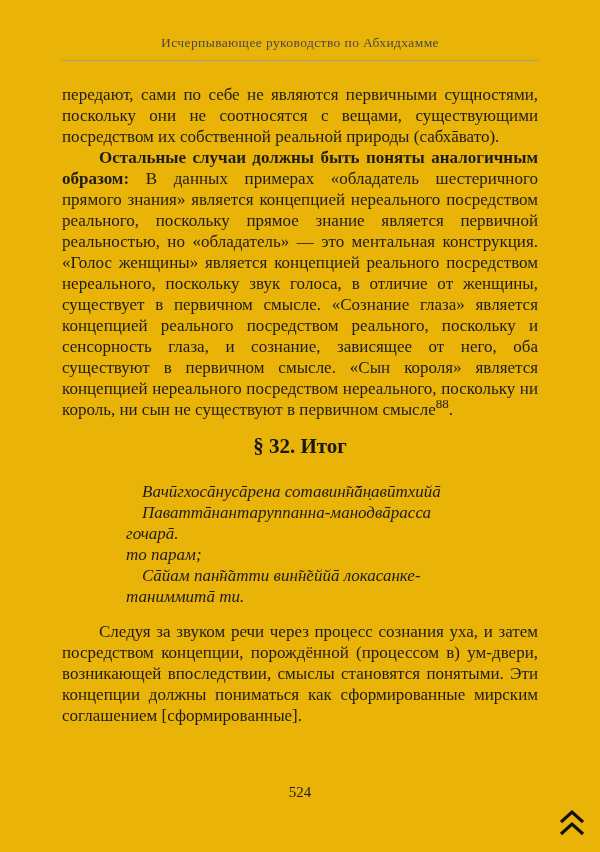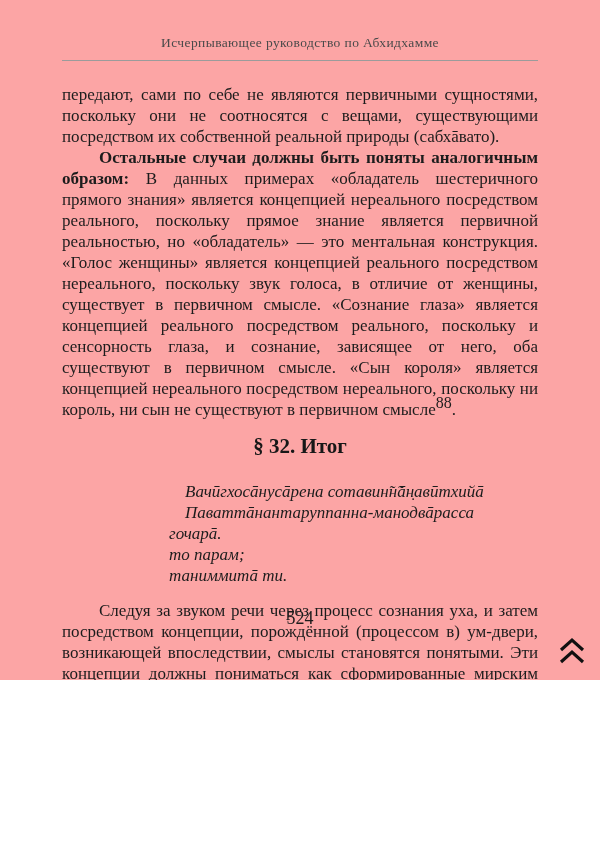--- a/index.html
+++ b/index.html
@@ -3,22 +3,22 @@
 <meta charset="utf-8">
 <style>
   html, body {
     margin: 0;
     padding: 0;
     background: #ffffff;
   }
   .page {
     position: relative;
     width: 600px;
-    height: 680px;
-    background: #fca5a5;
+    height: 852px;
+    background: #eab308;
     overflow: hidden;
     font-family: "Liberation Serif", "DejaVu Serif", serif;
     color: #1c1c1c;
   }
   .running-head {
     padding-top: 35px;
     text-align: center;
     font-size: 13.5px;
     letter-spacing: 0.4px;
     color: #4a4a4a;
@@ -38,46 +38,46 @@
   .content p {
     margin: 0;
     text-indent: 37px;
   }
   .content p.no-indent {
     text-indent: 0;
   }
   .lead-bold { font-weight: bold; }
   .italic { }
   sup.fnref {
-    font-size: 16px;
+    font-size: 13px;
     line-height: 0;
     vertical-align: super;
   }
   .section-heading {
     margin: 16px 0 24px 0;
     text-align: center;
     text-indent: 0;
     font-size: 21px;
     font-weight: bold;
     color: #171717;
   }
   .verse {
-    margin: 0 0 14px 107px;
+    margin: 0 0 14px 64px;
     font-style: italic;
     text-align: left;
   }
   .verse .vline { text-indent: 0; }
   .verse .vline.indent { text-indent: 16px; }
   .page-number {
     position: absolute;
     left: 0;
     right: 0;
     bottom: 51px;
     text-align: center;
-    font-size: 18px;
+    font-size: 15px;
     color: #1c1c1c;
   }
   .scroll-top {
     position: absolute;
     right: 13px;
     bottom: 15px;
     width: 30px;
     height: 28px;
     background: transparent;
     border: none;
@@ -100,20 +100,21 @@
 
     <p><span class="lead-bold">Остальные случаи должны быть поняты аналогичным образом:</span><span> В данных примерах «обладатель шестеричного прямого знания» является концепцией нереального посредством реального, поскольку прямое знание является первичной реальностью, но «обладатель» — это ментальная конструкция. «Голос женщины» является концепцией реального посредством нереального, поскольку звук голоса, в отличие от женщины, существует в первичном смысле. «Сознание глаза» является концепцией реального посредством реального, поскольку и сенсорность глаза, и сознание, зависящее от него, оба существуют в первичном смысле. «Сын короля» является концепцией нереального посредством нереального, поскольку ни король, ни сын не существуют в первичном смысле</span><sup class="fnref">88</sup><span>.</span></p>
 
     <h2 class="section-heading">§ 32. Итог</h2>
 
     <div class="verse">
       <div class="vline indent">Вачӣгхосāнусāрена сотавин̃н̃āн̣авӣтхийā</div>
       <div class="vline indent">Паваттāнантаруппанна-манодвāрасса</div>
       <div class="vline">гочарā.</div>
       <div class="vline">то парам;</div>
+      <div class="vline indent">Сāйам пан̃н̃атти вин̃н̃еййā локасанке-</div>
       <div class="vline">таниммитā ти.</div>
     </div>
 
     <p><span>Следуя за звуком речи через процесс сознания уха, и затем посредством концепции, порождённой (процессом в) ум-двери, возникающей впоследствии, смыслы становятся понятыми. Эти концепции должны пониматься как сформированные мирским соглашением </span><span class="italic">[сформированные]</span><span>.</span></p>
 
   </div>
 
   <div class="page-number">524</div>
 
   <button class="scroll-top" aria-label="scroll to top">

